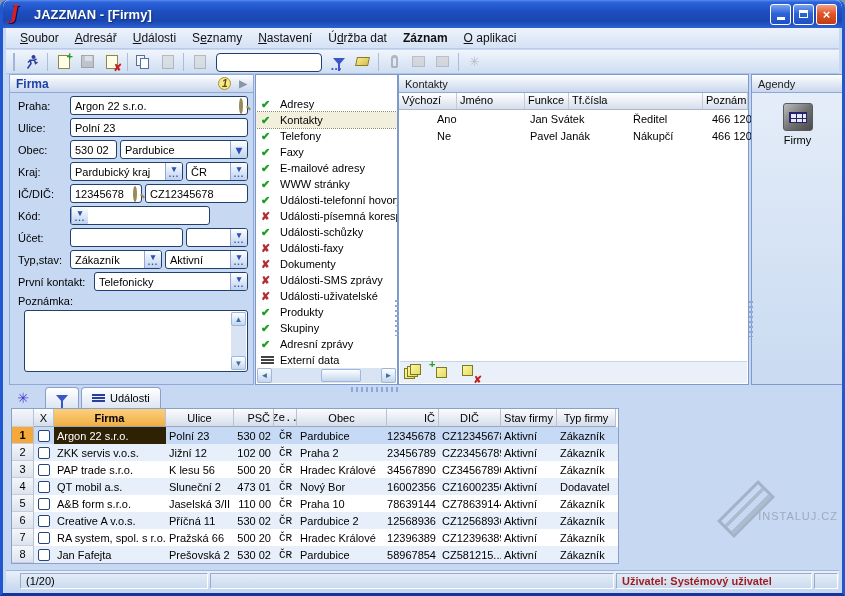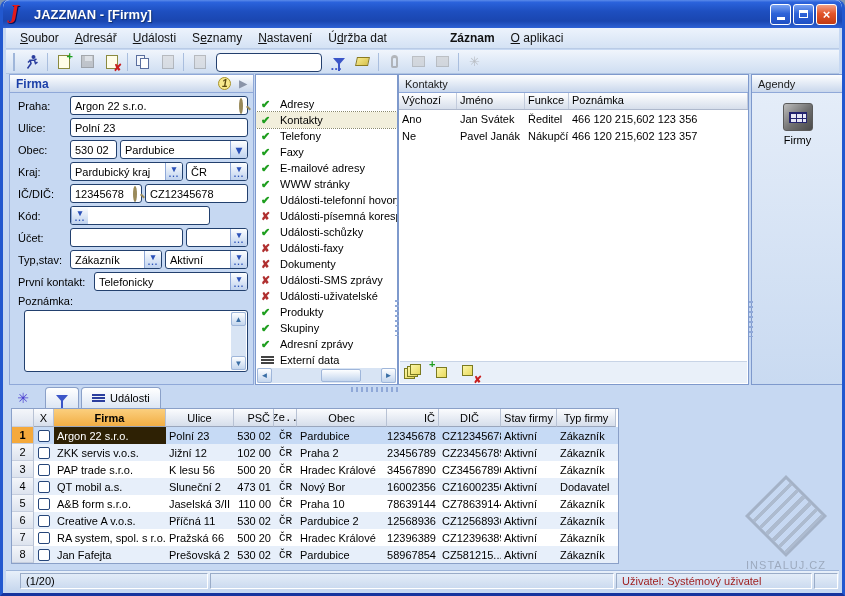--- a/index.html
+++ b/index.html
@@ -24,21 +24,21 @@
     background:linear-gradient(180deg,#7AA3F2,#2E63D8 45%,#1E4FC4); }
   .wbtn.close { background:linear-gradient(180deg,#F2A186,#E2552A 45%,#C33B12); font-weight:bold; font-size:13px; }
   .wbtn .minglyph { width:8px; height:3px; background:#fff; margin-top:9px; }
   .wbtn .maxglyph { width:9px; height:8px; border:1px solid #fff; border-top:3px solid #fff; }
 
   
   .menubar { position:absolute; top:28px; left:3px; right:3px; height:21px;
     background:linear-gradient(180deg,#EDF3FC,#D4E2F4); border-bottom:1px solid #B9CBE6;
     display:flex; align-items:center; padding-left:6px; font-size:12px; }
   .menu-item { padding:2px 8px; color:#111; cursor:default; }
-  .menu-item.bold { font-weight:bold;margin-left:47px; }
+  .menu-item.bold { font-weight:bold; }
   .menubar u { text-decoration:underline; }
 
   .toolbar { position:absolute; top:50px; left:3px; right:3px; height:24px;
     background:linear-gradient(180deg,#F0F5FC,#CFDEF2); display:flex; align-items:center;
     padding-left:4px; gap:1px; border-bottom:1px solid #AFC4E2; }
   .tb-grip { width:3px; height:18px; border-left:2px solid #9FB6DA; margin:0 3px; }
   .tsep { width:1px; height:18px; background:#A9BEDE; margin:0 3px; }
   .ticon { width:23px; height:20px; display:flex; align-items:center; justify-content:center; position:relative; }
   .ticon.disabled { opacity:.55; filter:grayscale(1); }
   .page { width:12px; height:14px; background:#FFFDE8; border:1px solid #8A8A40; position:relative; }
@@ -115,21 +115,21 @@
     display:flex; align-items:stretch; justify-content:space-between; }
   .hscroll .sarrow { width:15px; height:auto; }
   .hthumb { width:40px; margin:1px 0; background:linear-gradient(180deg,#FDFEFF,#C4D6EE);
     border:1px solid #9FB6DA; border-radius:2px; align-self:stretch; margin-left:28px; }
 
   .kontakty-panel { left:392px; width:351px; }
   .kgrid-head { display:flex; height:17px; background:linear-gradient(180deg,#FFFFFF,#D6DEEB);
     border-bottom:1px solid #AEB8CC; font-size:11px; }
   .kgrid-head .kc { border-right:1px solid #C2CBDC; padding:1px 3px; white-space:nowrap; overflow:hidden; }
   .krow { display:flex; height:17px; font-size:11px; align-items:center; }
-  .krow .kc { padding:0 3px; white-space:nowrap; overflow:hidden; }
+  .krow .kc { padding:0 3px; white-space:nowrap; overflow:hidden;margin-left:35px; }
   .kc.c0 { width:58px; flex:none; } .kc.c1 { width:68px; flex:none; }
   .kc.c2 { width:44px; flex:none; } .kc.c3 { width:134px; flex:none; }
   .kc.c4 { flex:1; }
   .kfoot { position:absolute; left:1px; right:1px; bottom:1px; height:22px; background:#E9F0F9;
     border-top:1px solid #C8D4E6; display:flex; align-items:center; padding-left:4px; gap:8px; }
   .cardbtn { position:relative; width:20px; height:17px; }
   .card { position:absolute; width:11px; height:11px; background:linear-gradient(135deg,#FBF6A8,#E8DA5E);
     border:1px solid #7A7A20; }
   .cardbtn .ovl.plus { left:-3px; top:-4px; right:auto; }
   .cardbtn .ovl.redx { right:-2px; bottom:-3px; }
@@ -182,26 +182,26 @@
   .grow.sel .gc.c-firma { background:#2E2104; color:#fff; }
 
   
   .statusbar { position:absolute; left:3px; right:3px; bottom:3px; height:20px;
     background:linear-gradient(180deg,#E8F0FA,#C8D8EE); border-top:1px solid #9FB6DA;
     display:flex; align-items:center; font-size:11px; }
   .sseg { height:16px; margin:0 1px; border:1px solid; border-color:#9AACC8 #FFFFFF #FFFFFF #9AACC8;
     display:flex; align-items:center; padding:0 5px; }
   .sseg.s1 { width:188px; margin-left:14px; }
   .sseg.s2 { flex:1; }
-  .sseg.s3 { width:196px; color:#9E1B1B; font-weight:normal; }
+  .sseg.s3 { width:196px; color:#9E1B1B; font-weight:bold; }
   .sseg.s4 { width:24px; }
 
   
   .watermark { position:absolute; right:4px; bottom:22px; width:104px; height:110px;
-    display:flex; flex-direction:column; align-items:center; justify-content:flex-end;
+    display:flex; flex-direction:row; align-items:center; justify-content:flex-end;
     opacity:.55; pointer-events:none; }
   .wm-diamond { width:58px; height:58px; border:3px solid #8A94A4; transform:rotate(45deg);
     background:repeating-linear-gradient(90deg,transparent 0 5px,#9AA4B4 5px 9px); margin-bottom:14px; }
   .wm-text { font-size:11px; color:#7A8494; letter-spacing:1px; }
 </style>
 </head>
 <body>
 
 <div class="window">
 
@@ -506,20 +506,21 @@
     </div>
 
     <div class="panel kontakty-panel">
       <div class="phead">
         <span>Kontakty</span>
       </div>
       <div class="kgrid-head" id="khead">
           <span class="kc c0">Výchozí</span>
           <span class="kc c1">Jméno</span>
           <span class="kc c2">Funkce</span>
+          <span class="kc c3">Tf.čísla</span>
           <span class="kc c4">Poznámka</span>
         </div>
       <div id="kbody">
           <div class="krow">
             <span class="kc c0">Ano</span>
             <span class="kc c1">Jan Svátek</span>
             <span class="kc c2">Ředitel</span>
             <span class="kc c3">466 120 215,602 123 356</span>
             <span class="kc c4"></span>
           </div>

